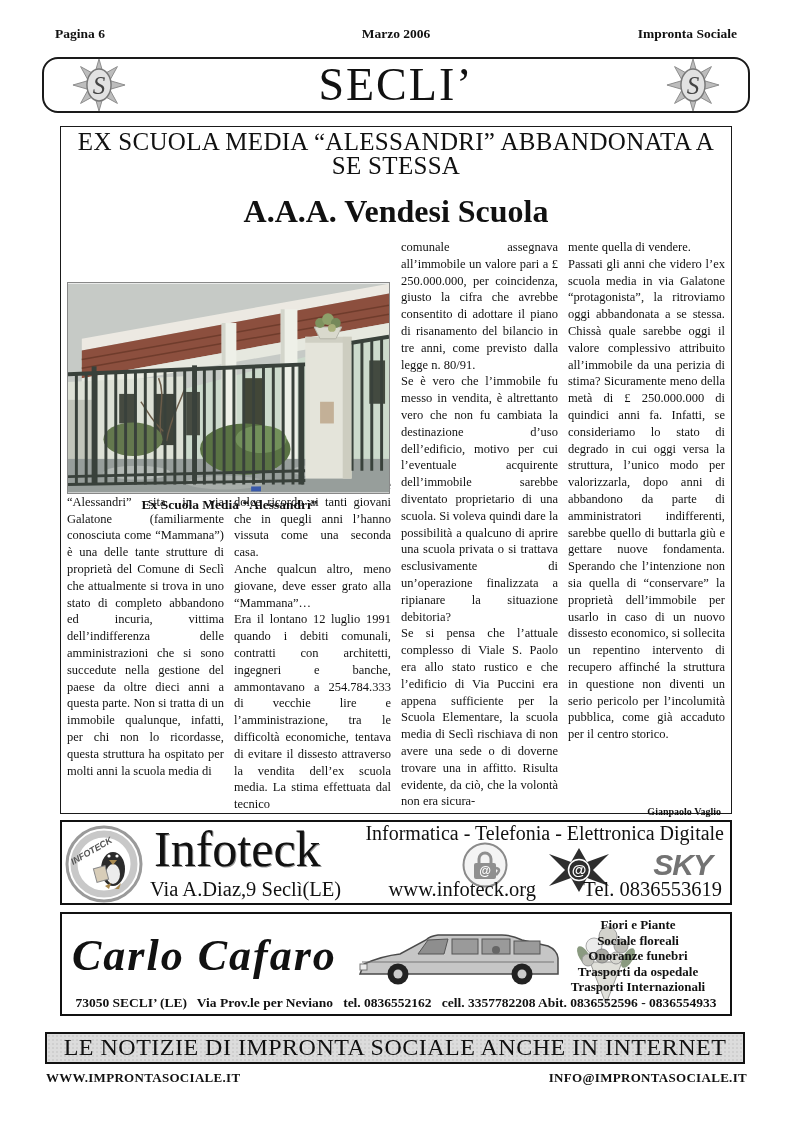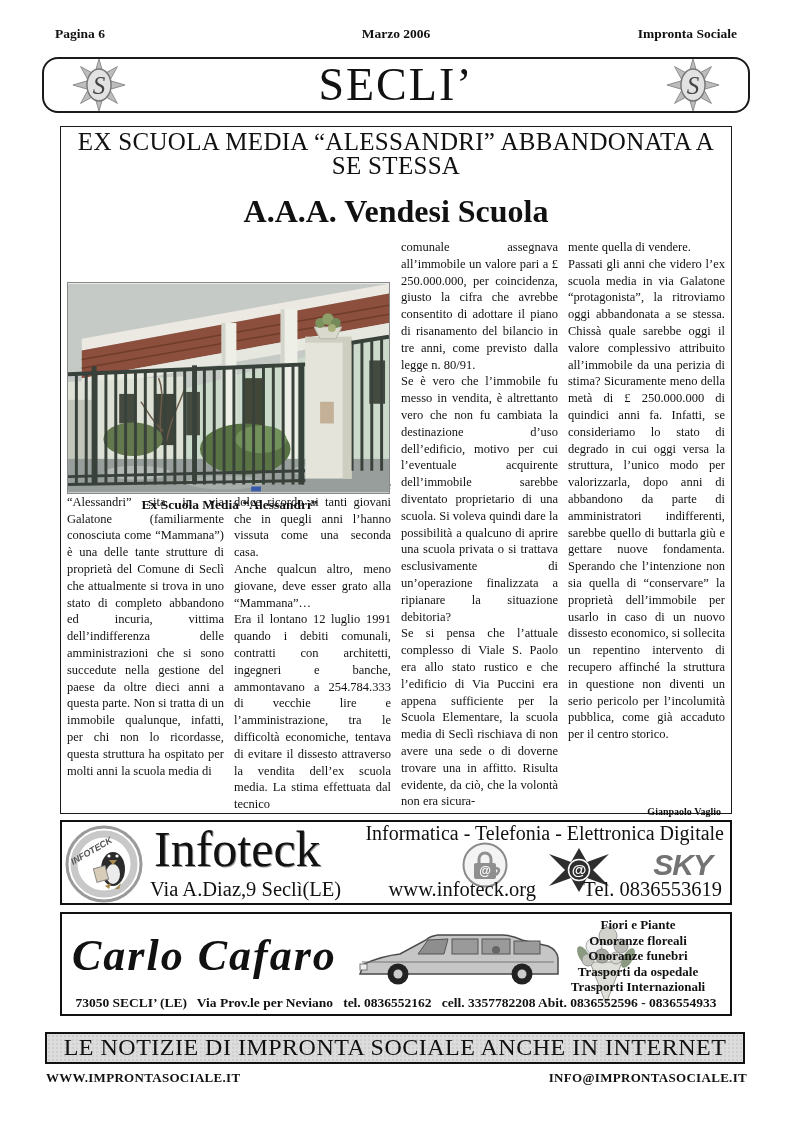--- a/index.html
+++ b/index.html
@@ -235,21 +235,21 @@
       <ellipse cx="10" cy="40" rx="5" ry="11" fill="#8a9a80" transform="rotate(-30 10 40)"></ellipse>
       <circle cx="20" cy="30" r="8" fill="#ececec" stroke="#aaa"></circle>
       <circle cx="34" cy="20" r="9" fill="#d2d2cc" stroke="#999"></circle>
       <circle cx="47" cy="30" r="7" fill="#bdbdb7" stroke="#999"></circle>
       <circle cx="28" cy="40" r="7" fill="#a9a9a3" stroke="#888"></circle>
       <circle cx="42" cy="42" r="6" fill="#d6d6d0" stroke="#999"></circle>
       <circle cx="14" cy="44" r="6" fill="#c4c4be" stroke="#999"></circle>
     </svg>
     <div class="caf-services">
       <div>Fiori e Piante</div>
-      <div>Onoranze floreali</div>
+      <div>Sociale floreali</div>
       <div>Onoranze funebri</div>
       <div>Trasporti da ospedale</div>
       <div>Trasporti Internazionali</div>
     </div>
     <div class="caf-contact">73050 SECLI’ (LE)&nbsp;&nbsp; Via Prov.le per Neviano&nbsp;&nbsp; tel. 0836552162&nbsp;&nbsp; cell. 3357782208 Abit. 0836552596 - 0836554933</div>
   </div>
 
   <div class="banner">
     <span>LE NOTIZIE DI IMPRONTA SOCIALE ANCHE IN INTERNET</span>
   </div>

